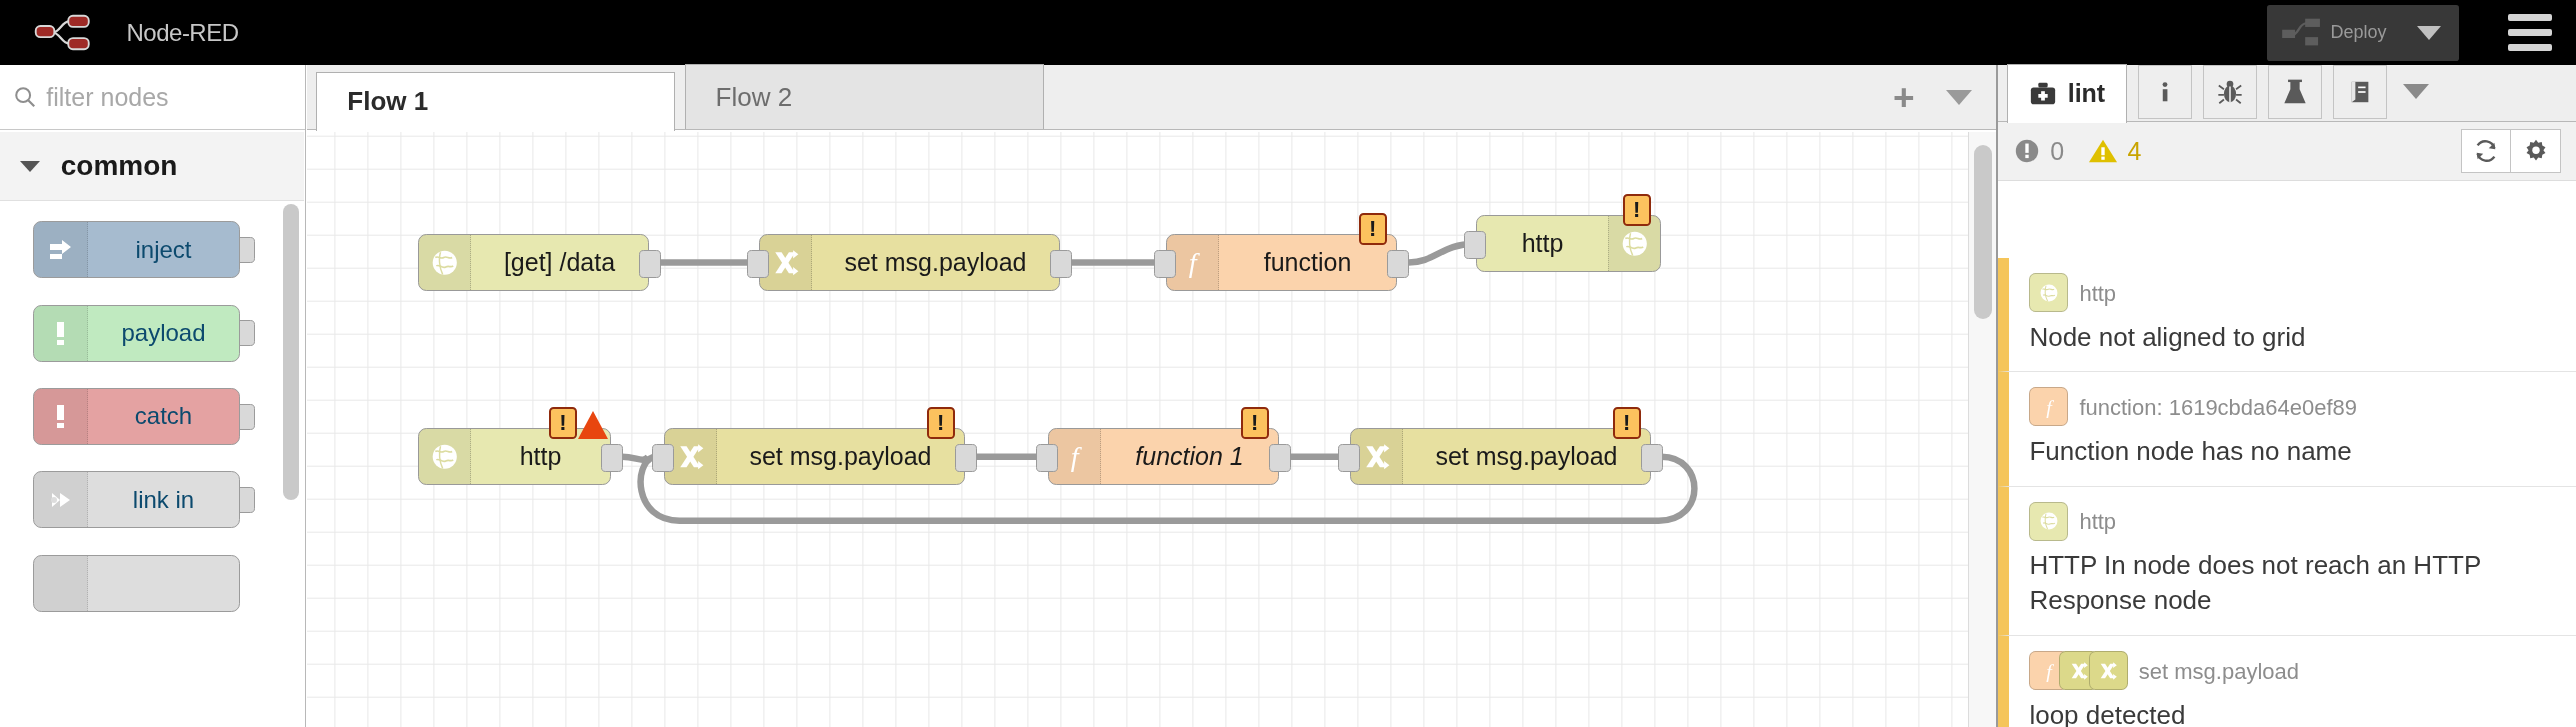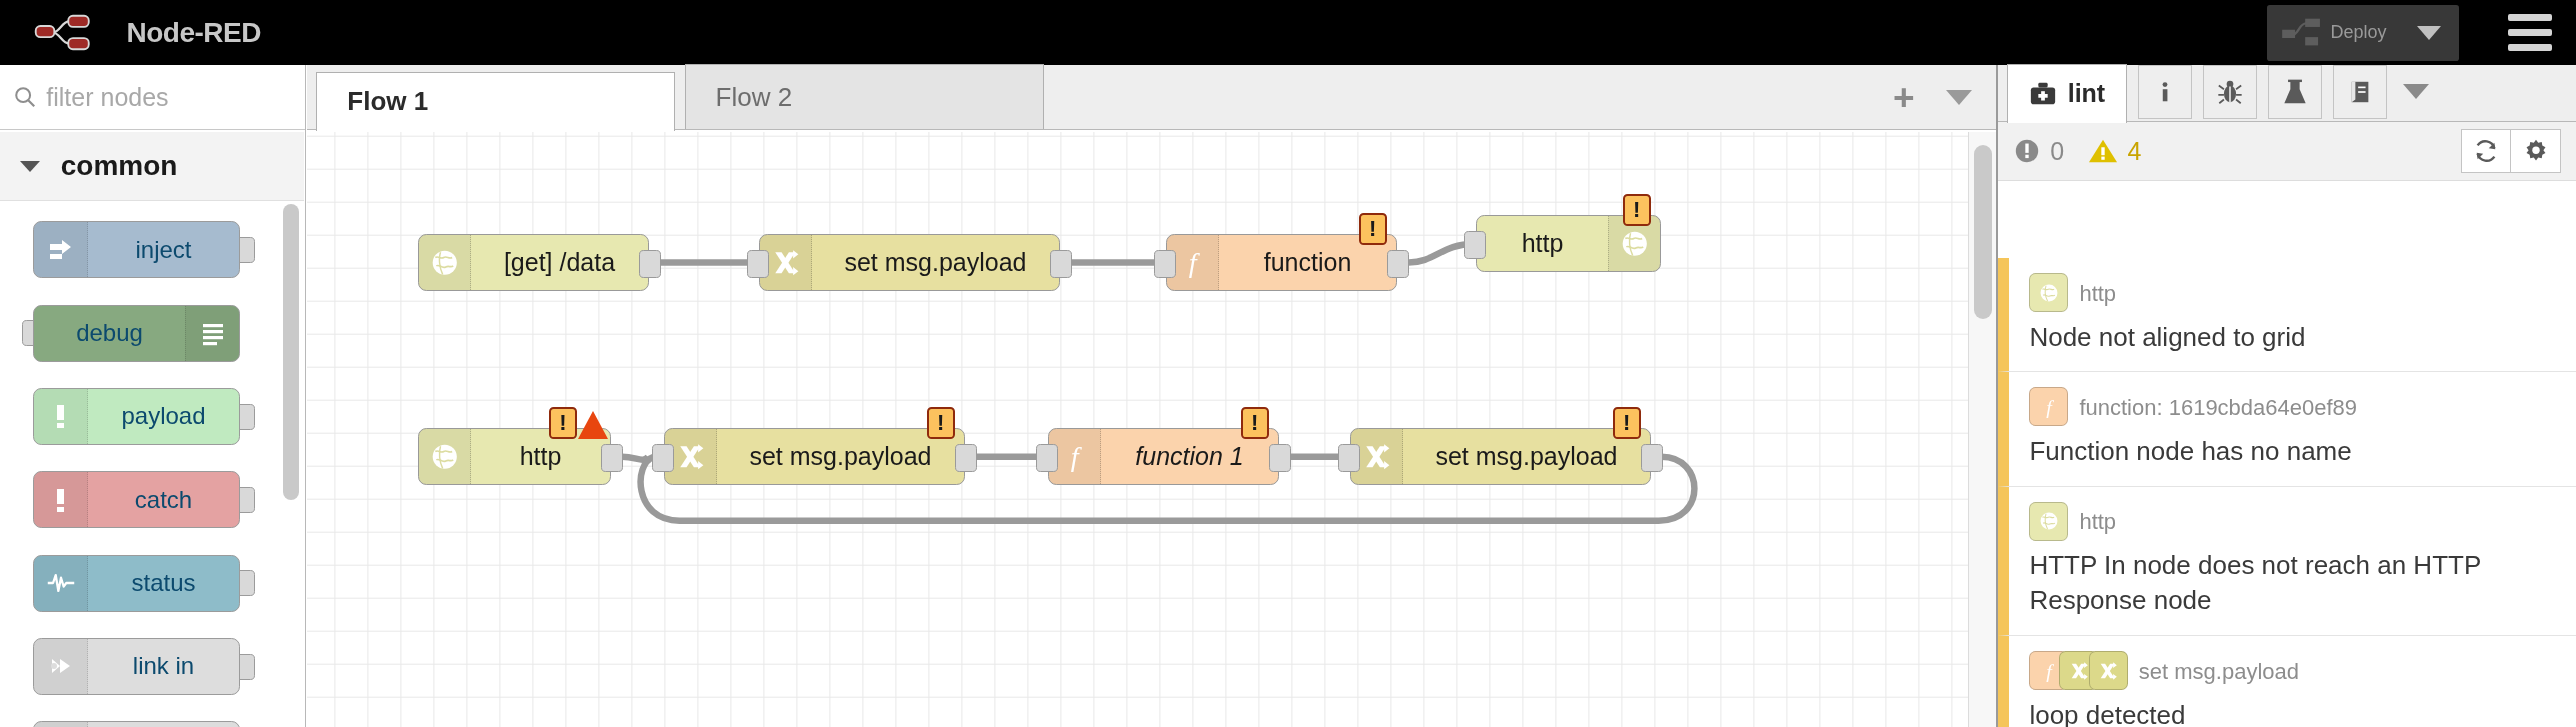--- a/index.html
+++ b/index.html
@@ -10,21 +10,21 @@
   }
 
   
   #header {
     position: absolute; top: 0; left: 0; width: 2576px; height: 65px;
     background: #000; display: flex; align-items: center;
   }
   #brand { display: flex; align-items: center; padding-left: 31.5px; }
   #brand-logo { width: 80px; height: 41px; }
   #brand-title {
-    color: #c7c7c7; font-size: 28px; margin-left: 15px; letter-spacing: -0.5px; font-weight: bold;
+    color: #c7c7c7; font-size: 24px; margin-left: 15px; letter-spacing: -0.5px;
   }
   #header-right {
     margin-left: auto; display: flex; align-items: center; height: 100%;
   }
   #deploy-button {
     display: flex; align-items: center; height: 56px;
     background: #383838; border-radius: 2.8px; margin-right: 24px;
     padding: 0 18.5px 0 13px; cursor: default;
   }
   #deploy-icon { width: 43px; height: 35px; margin-right: 7.4px; }
@@ -292,34 +292,20 @@
       <div class="pnode-icon ">
               <svg width="30" height="30" viewBox="0 0 30 30">
                 <path d="M4 9 L16 9 L16 5 L25 12 L16 19 L16 15 L4 15 Z" fill="#ffffff"></path>
                 <rect x="4" y="19" width="12" height="5" fill="#ffffff"></rect>
               </svg>
             </div>
       <div class="pnode-label">inject</div>
     </div>
         </div>
         <div class="pnode-wrap">
-    <div class="port in"></div>
-    <div class="pnode" style="background:#87a980;">
-      <div class="pnode-icon right">
-              <svg width="30" height="30" viewBox="0 0 30 30">
-                <rect x="5" y="6" width="20" height="3.2" fill="#ffffff"></rect>
-                <rect x="5" y="12" width="20" height="3.2" fill="#ffffff"></rect>
-                <rect x="5" y="18" width="20" height="3.2" fill="#ffffff"></rect>
-                <rect x="5" y="24" width="14" height="3.2" fill="#ffffff"></rect>
-              </svg>
-            </div>
-      <div class="pnode-label">debug</div>
-    </div>
-        </div>
-        <div class="pnode-wrap">
     <div class="port out"></div>
     <div class="pnode" style="background:#c0eac0;">
       <div class="pnode-icon ">
               <svg width="30" height="30" viewBox="0 0 30 30">
                 <rect x="11" y="4" width="7" height="15" fill="#ffffff"></rect>
                 <rect x="11" y="22" width="7" height="5" fill="#ffffff"></rect>
               </svg>
             </div>
       <div class="pnode-label">payload</div>
     </div>
@@ -327,31 +313,20 @@
         <div class="pnode-wrap">
     <div class="port out"></div>
     <div class="pnode" style="background:#e4a2a2;">
       <div class="pnode-icon ">
               <svg width="30" height="30" viewBox="0 0 30 30">
                 <rect x="11" y="4" width="7" height="15" fill="#ffffff"></rect>
                 <rect x="11" y="22" width="7" height="5" fill="#ffffff"></rect>
               </svg>
             </div>
       <div class="pnode-label">catch</div>
-    </div>
-        </div>
-        <div class="pnode-wrap">
-    <div class="port out"></div>
-    <div class="pnode" style="background:#8ebcc9;">
-      <div class="pnode-icon ">
-              <svg width="30" height="30" viewBox="0 0 34 30">
-                <path d="M2 15 L8 15 L11 6 L14 24 L17 9 L20 19 L23 15 L32 15" stroke="#ffffff" stroke-width="2.6" fill="none" stroke-linejoin="round"></path>
-              </svg>
-            </div>
-      <div class="pnode-label">status</div>
     </div>
         </div>
         <div class="pnode-wrap">
     <div class="port out"></div>
     <div class="pnode" style="background:#dddddd;">
       <div class="pnode-icon ">
               <svg width="30" height="30" viewBox="0 0 30 30">
                 <path d="M6 8 L6 22 L14 15 Z" fill="#ffffff"></path>
                 <path d="M14 8 L14 22 L24 15 Z" fill="#ffffff"></path>
                 <circle cx="8" cy="15" r="3" fill="#dddddd"></circle>

